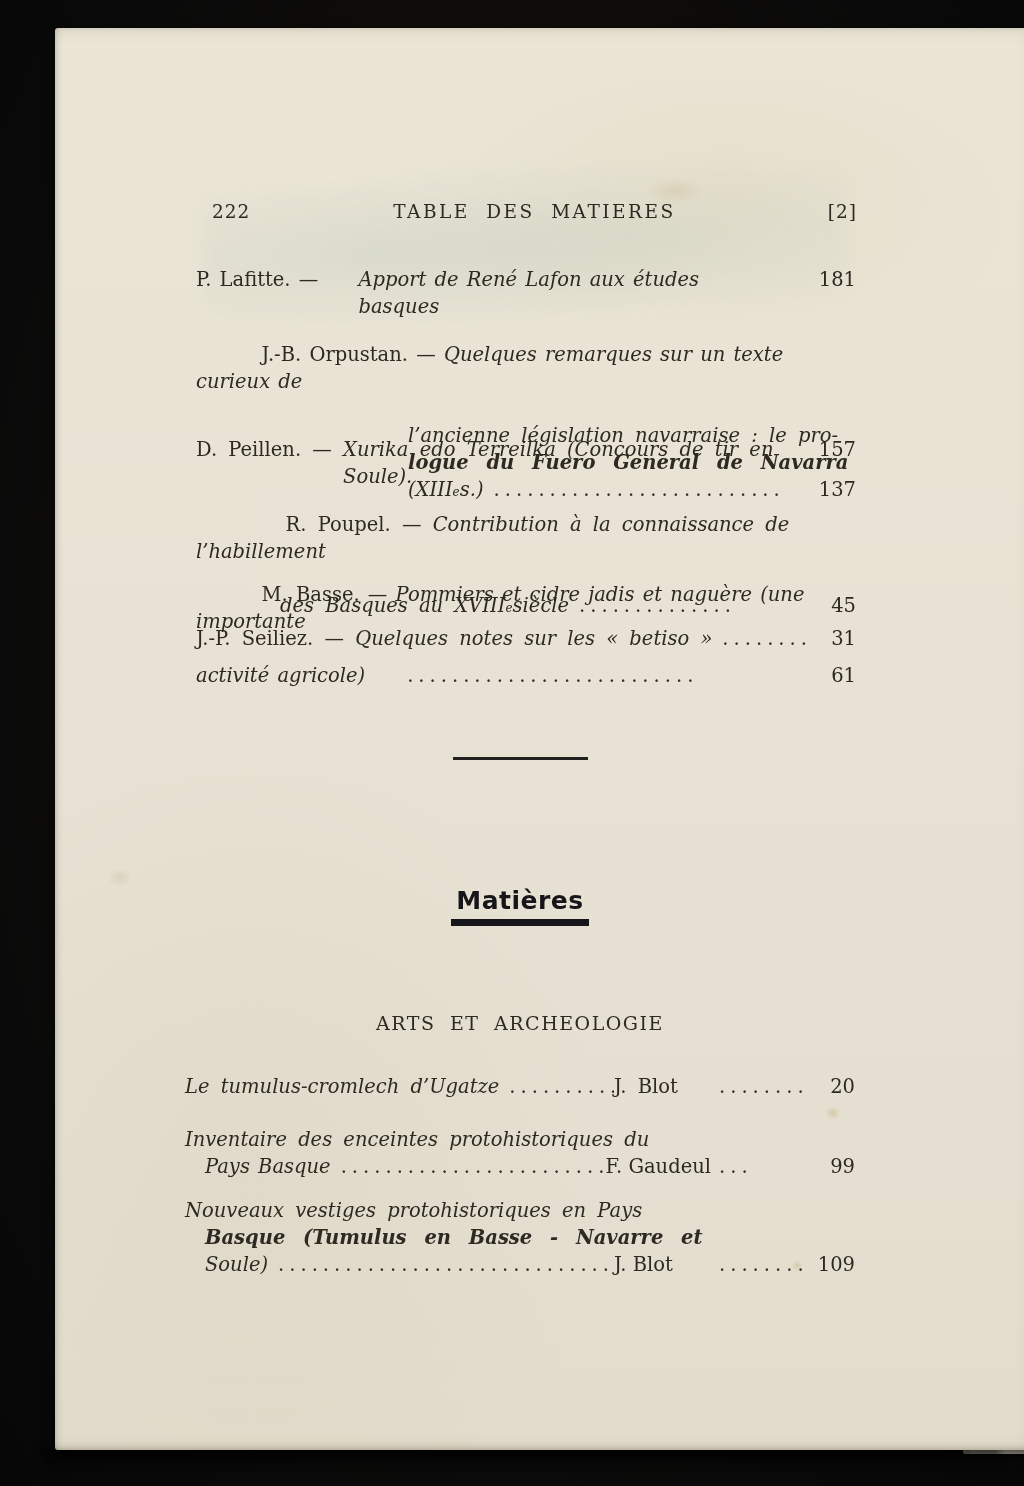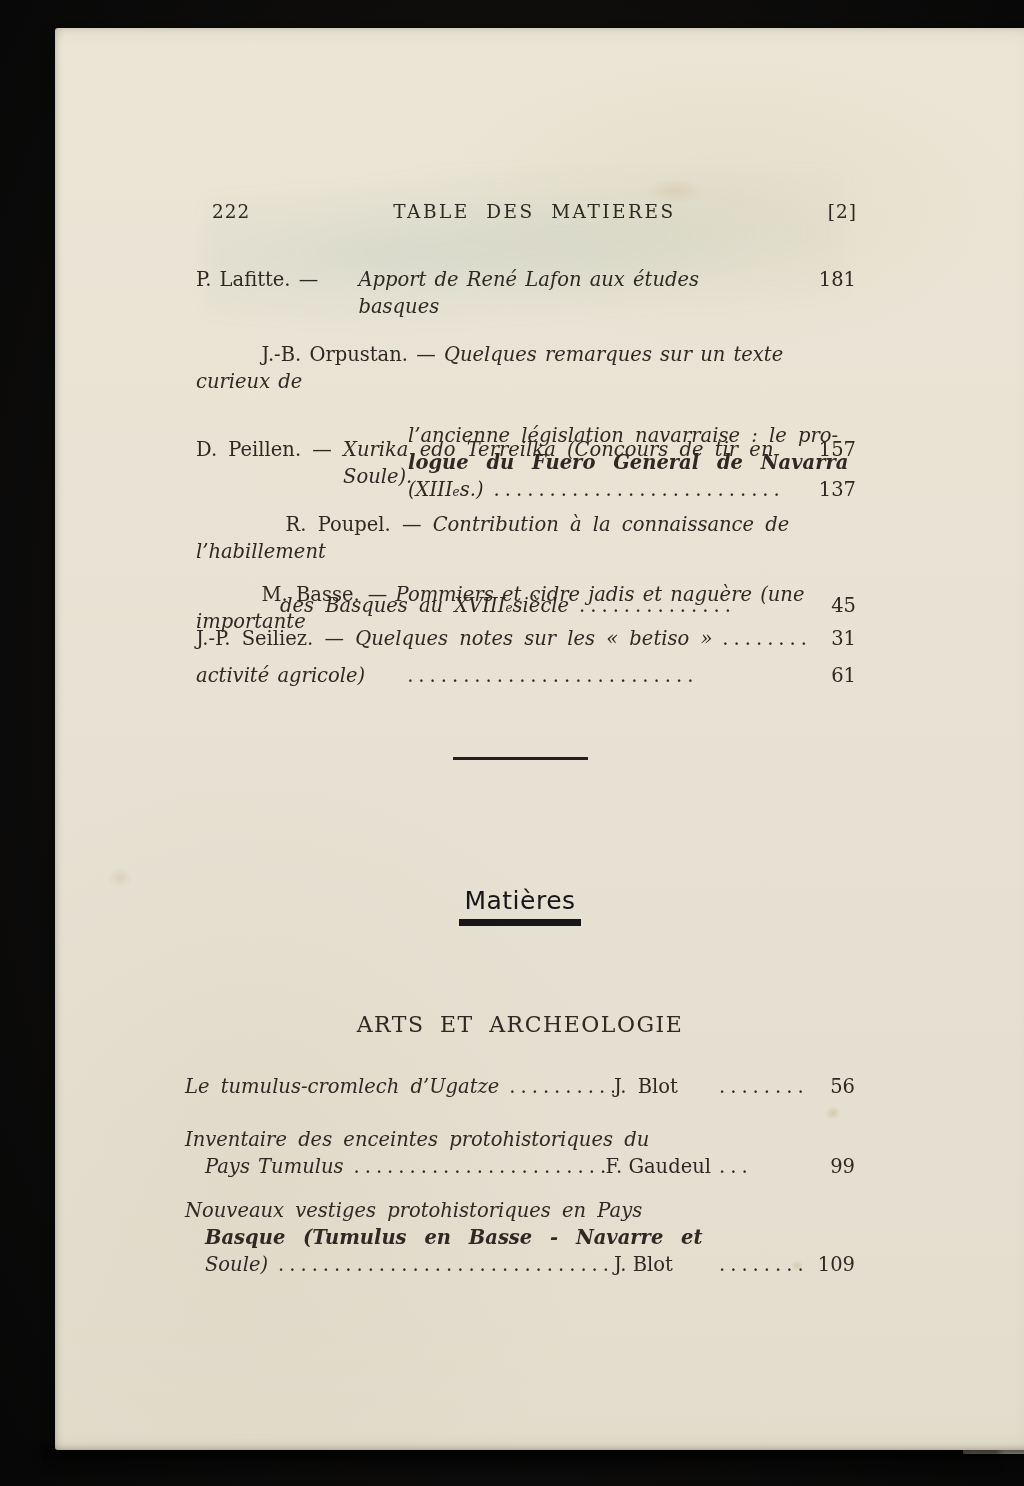--- a/index.html
+++ b/index.html
@@ -79,26 +79,26 @@
   .ind137{justify-content:center;}
   .ind20{margin-left:20px;}
   .wsS{word-spacing:2px;gap:32px;}
   .wsM{word-spacing:5px;}
   .wsL{word-spacing:11px;font-weight:bold;}
 
   .divider{position:absolute;top:729px;left:398px;width:135px;height:3px;background:#22211f;}
   .mat-wrap{position:absolute;top:858px;left:130px;width:670px;text-align:center;}
   .mat-heading{
     display:inline-block;font-family:"DejaVu Sans","Liberation Sans",sans-serif;
-    font-weight:normal;font-size:25px;color:#16161a;letter-spacing:0.5px;
+    font-weight:bold;font-size:25px;color:#16161a;letter-spacing:0.5px;
     border-bottom:7px solid #16161a;padding:0 5px 4px 5px;
   }
   .subsec{
     position:absolute;top:984px;left:130px;width:670px;text-align:center;
-    font-size:22px;letter-spacing:1.5px;word-spacing:7px;
+    font-size:19px;letter-spacing:1.5px;word-spacing:7px;
   }
   .m-entry{position:absolute;left:130px;width:670px;font-size:19.5px;line-height:27px;}
 </style>
 </head>
 <body>
 
 <div class="page-stack"></div>
 <div class="facing-page"></div>
 <div class="bottom-shadow"></div>
 
@@ -190,28 +190,28 @@
     </div>
 
     <div class="subsec">ARTS ET ARCHEOLOGIE</div>
 
     <div class="m-entry" style="top:1045px">
       <div class="flexline wsM">
         <span class="it">Le tumulus-cromlech d’Ugatze</span>
         <span class="dots">............</span>
         <span class="auth">J. Blot</span>
         <span class="dots2">........</span>
-        <span class="pnum">56</span>
+        <span class="pnum">20</span>
       </div>
     </div>
 
     <div class="m-entry" style="top:1098px">
       <div class="line it wsM">Inventaire des enceintes protohistoriques du</div>
       <div class="flexline ind20">
-        <span class="it wsS">Pays Tumulus</span>
+        <span class="it wsS">Pays Basque</span>
         <span class="dots">..........................</span>
         <span class="auth">F. Gaudeul</span>
         <span class="dots2">...</span>
         <span class="pnum">99</span>
       </div>
     </div>
 
     <div class="m-entry" style="top:1169px">
       <div class="line it wsM">Nouveaux vestiges protohistoriques en Pays</div>
       <div class="line it ind20 wsL">Basque (Tumulus en Basse - Navarre et</div>

